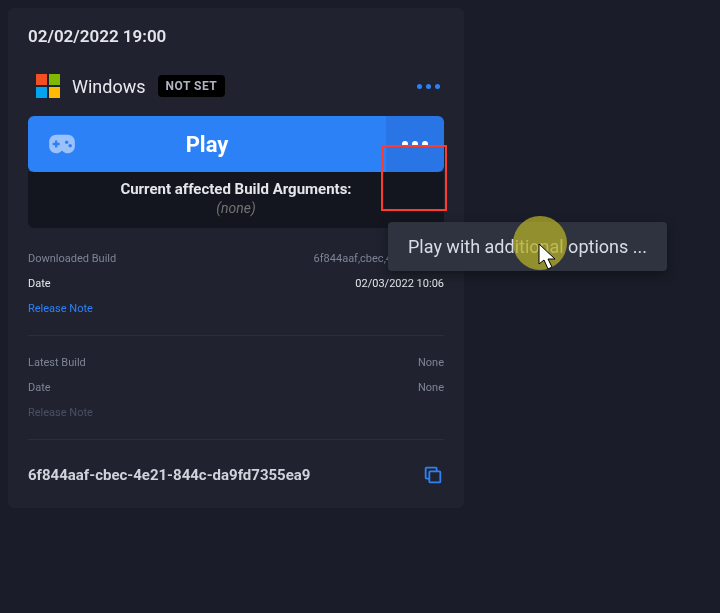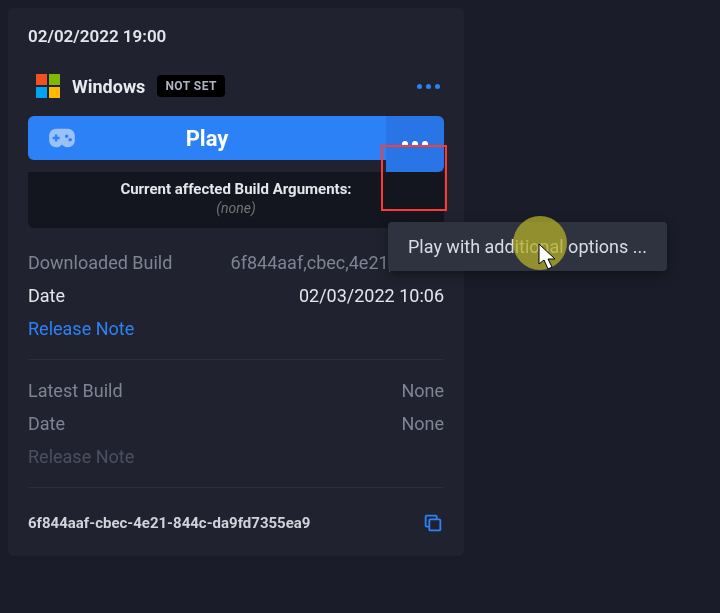--- a/index.html
+++ b/index.html
@@ -41,21 +41,21 @@
     display: grid;
     grid-template-columns: 1fr 1fr;
     grid-template-rows: 1fr 1fr;
     gap: 2px;
   }
   .win-logo span { display:block; width:100%; height:100%; }
   .wq1 { background:#f25022; }
   .wq2 { background:#7fba00; }
   .wq3 { background:#00a4ef; }
   .wq4 { background:#ffb900; }
-  .platform-name { font-size: 18px; font-weight: 700; color:#e7e9ee; }
+  .platform-name { font-size: 18px; font-weight: 400; color:#e7e9ee; }
   .badge {
     background:#000000;
     color:#aeb3c2;
     font-size:12px;
     font-weight:700;
     letter-spacing:0.5px;
     padding:4px 8px;
     border-radius:4px;
   }
   .spacer { flex:1; }
@@ -70,21 +70,21 @@
   }
   .dots i { width:5px; height:5px; border-radius:50%; background:#2d81f7; display:block; }
 
   .play-row {
     padding: 0 20px 0 20px;
     display:flex;
     gap:0;
   }
   .play-btn {
     flex:1;
-    height:44px;
+    height:56px;
     background:#2d81f7;
     border-radius:6px 0 0 6px;
     display:flex;
     align-items:center;
     justify-content:center;
     gap:40px;
     color:#fff;
     font-size:22px;
     font-weight:700;
     cursor:pointer;
@@ -121,21 +121,21 @@
   }
   .args-title { font-size:15px; font-weight:700; color:#e4e6eb; }
   .args-none { font-size:14px; font-style:italic; color:#737373; margin-top:2px; }
 
   .kv-section { padding: 18px 20px 4px 20px; }
   .kv-row {
     display:flex;
     justify-content:space-between;
     align-items:baseline;
     padding:6px 0;
-    font-size:18px;
+    font-size:11px;
   }
   .kv-label { color:#7d8494; }
   .kv-label.bright { color:#e4e6eb; }
   .kv-value { color:#e4e6eb; }
   .kv-value.dim { color:#7d8494; }
   .kv-value.trunc { color:#7d8494; max-width:240px; white-space:nowrap; overflow:hidden; text-overflow:ellipsis; }
   .link { color:#2d81f7; cursor:pointer; }
   .link.disabled { color:#4a5062; cursor:default; }
 
   .divider { height:1px; background:#2b2f3d; margin:10px 20px; }

